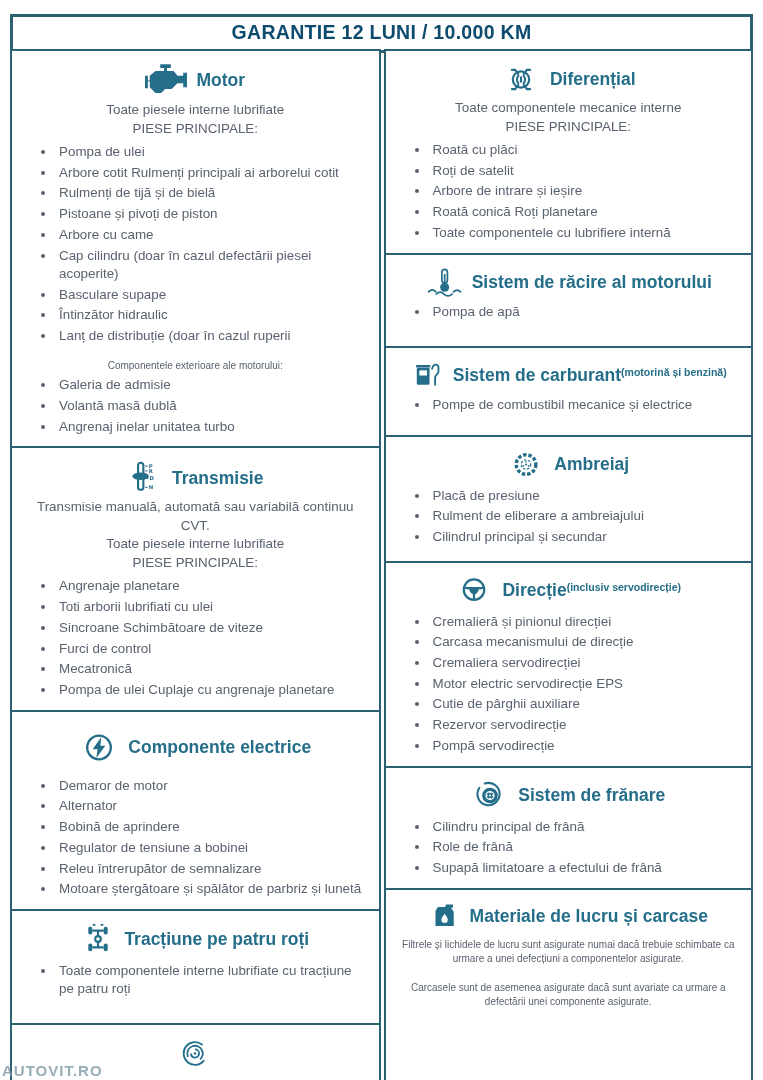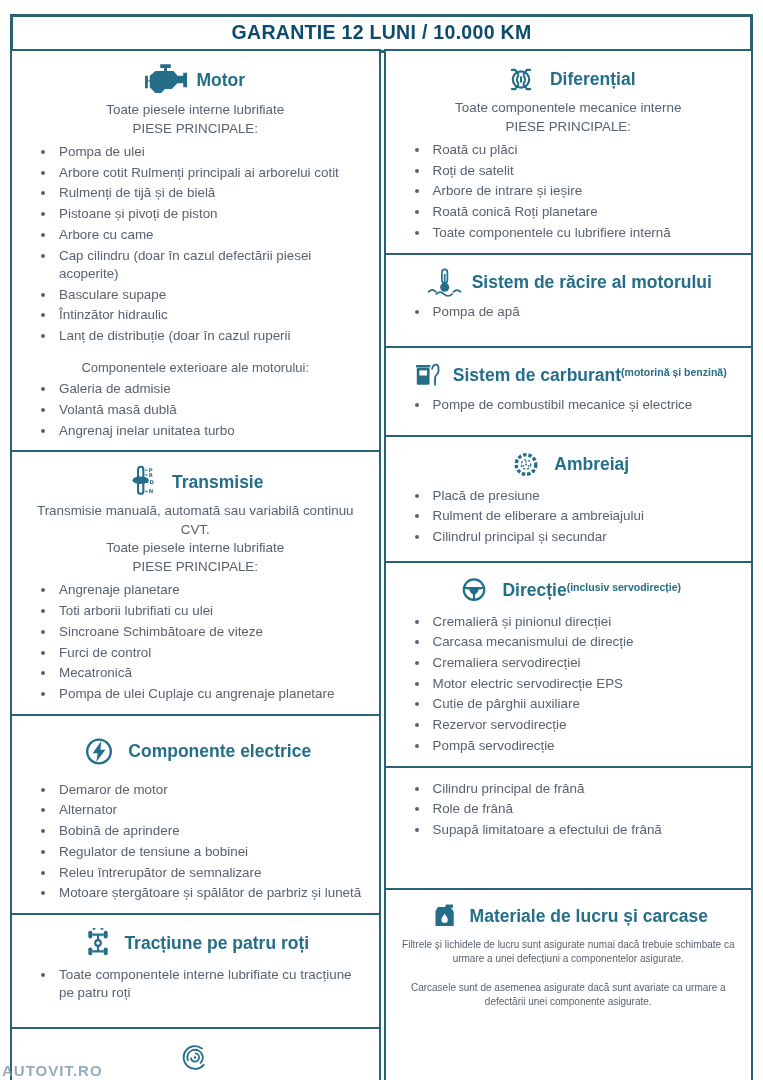--- a/index.html
+++ b/index.html
@@ -22,21 +22,21 @@
     padding:4px 10px 8px;margin-top:-2px;
   }
   .card-header{display:flex;justify-content:center;align-items:center;gap:9px;margin:9px 0 4px}
   .icon{flex:0 0 auto;display:flex;align-items:center}
   .tblock{display:flex;align-items:flex-start}
   .card-title{color:#256e8a;font-weight:bold;font-size:17.5px;line-height:1.15}
   .card-sub{color:#256e8a;font-weight:bold;font-size:10.5px;margin-top:1px}
   .intro{color:#59626f;text-align:center;font-size:13.4px;line-height:1.38;margin:3px 4px 0}
   ul.list{margin:5px 0 0;padding-left:34px;color:#59626f;font-size:13.4px;line-height:1.36;list-style:disc outside}
   ul.list li{margin:2.5px 0;padding-left:3px}
-  .midhead{color:#59626f;text-align:center;font-size:13px;margin:15px 0 2px}
+  .midhead{color:#59626f;text-align:center;font-size:10px;margin:15px 0 2px}
   .paras{color:#59626f;text-align:center;font-size:10px;line-height:1.42;margin:8px 6px 0}
   .paras div{margin-bottom:15px}
   .watermark{
     position:absolute;left:2px;bottom:1px;font-weight:bold;font-size:15px;
     color:#7d98a6;opacity:.8;letter-spacing:1px;filter:blur(.7px);
   }
 </style>
 </head>
 <body>
 
@@ -286,20 +286,37 @@
             <li>Carcasa mecanismului de direcție</li>
             <li>Cremaliera servodirecției</li>
             <li>Motor electric servodirecție EPS</li>
             <li>Cutie de pârghii auxiliare</li>
             <li>Rezervor servodirecție</li>
             <li>Pompă servodirecție</li>
           </ul>
       </section>
 
       <section class="card" style="min-height:124px">
+        <div class="card-header">
+          <span class="icon">
+            <svg viewBox="0 0 44 34" width="38" height="29">
+              <path d="M9.5 8a13 13 0 1 0 6.5-5" fill="none" stroke="#256e8a" stroke-width="2.4" stroke-linecap="round"></path>
+              <circle cx="22" cy="17" r="9.2" fill="#256e8a"></circle>
+              <circle cx="22" cy="17" r="4.6" fill="none" stroke="#ffffff" stroke-width="1.6"></circle>
+              <g fill="#ffffff">
+                <circle cx="22" cy="13.4" r="1"></circle>
+                  <circle cx="22" cy="20.6" r="1"></circle>
+                <circle cx="18.4" cy="17" r="1"></circle>
+                  <circle cx="25.6" cy="17" r="1"></circle>
+                <circle cx="22" cy="17" r="1.1"></circle>
+              </g>
+            </svg>
+          </span>
+          <span class="card-title">Sistem de frănare</span>
+        </div>
         <ul class="list" style="margin-top:8px">
             <li>Cilindru principal de frână</li>
             <li>Role de frână</li>
             <li>Supapă limitatoare a efectului de frână</li>
           </ul>
       </section>
 
       <section class="card" style="min-height:205px">
         <div class="card-header">
           <span class="icon">

